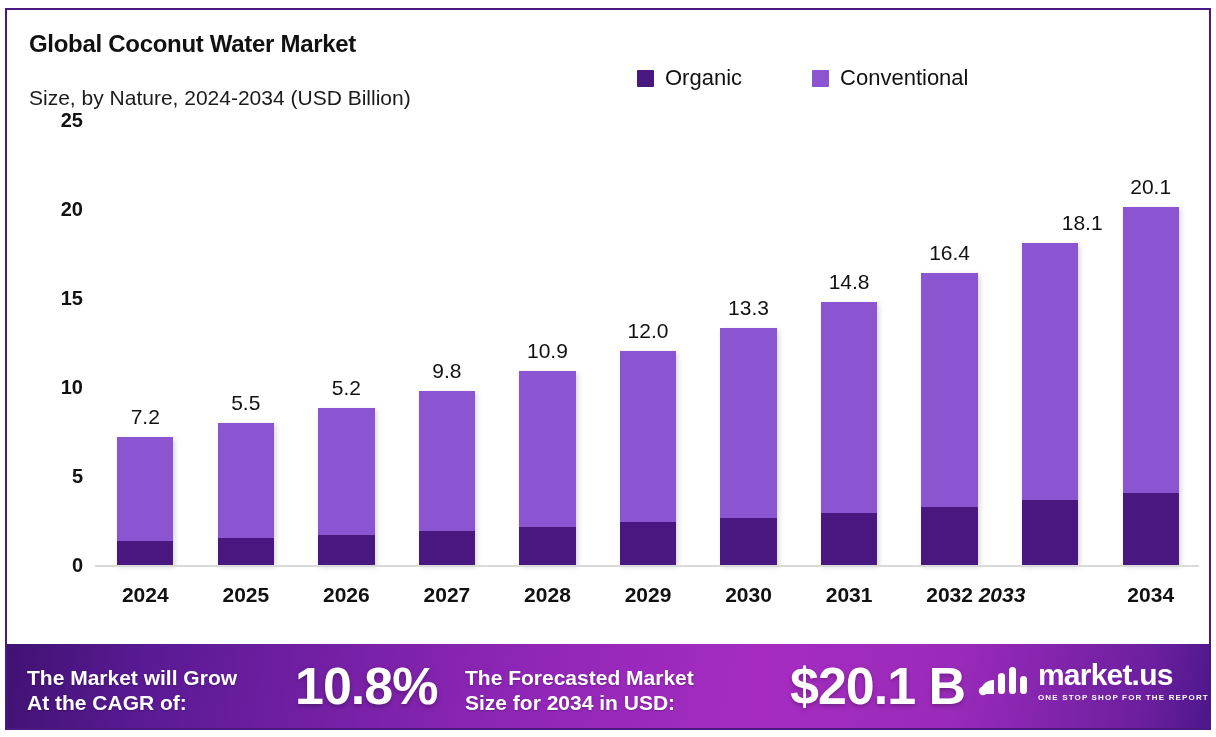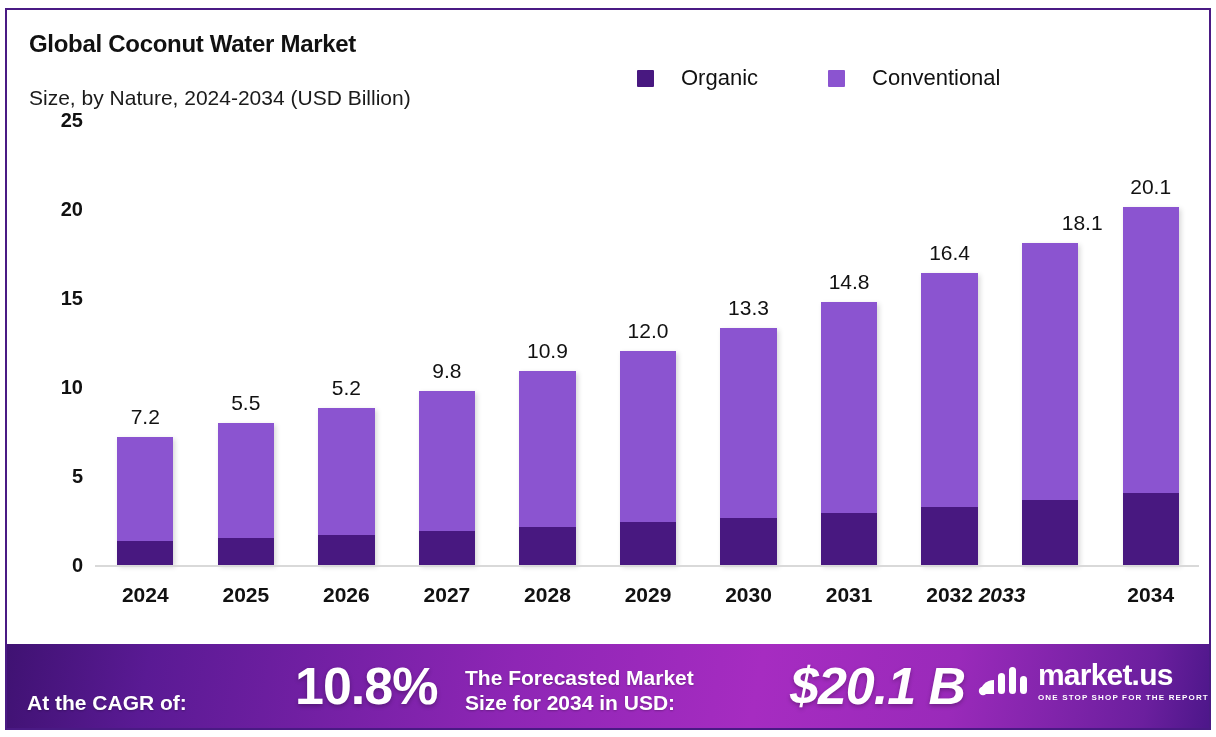--- a/index.html
+++ b/index.html
@@ -43,21 +43,21 @@
   #legend {
     position: absolute;
     left: 630px; top: 55px;
     display: flex;
     align-items: center;
     gap: 70px;
   }
   .legend-item {
     display: flex;
     align-items: center;
-    gap: 27px;
+    gap: 11px;
   }
   .legend-swatch {
     width: 17px; height: 17px;
     display: block;
     border-radius: 1px;
   }
   .legend-label {
     font-size: 22px;
     color: #111111;
     white-space: nowrap;
@@ -160,21 +160,21 @@
     color: #ffffff;
     font-size: 52px;
     font-weight: 700;
     letter-spacing: -1px;
     white-space: nowrap;
     text-shadow: 0 2px 4px rgba(0,0,0,0.28);
   }
   #fb-cagr-label { position: absolute; left: 22px; top: 22px; }
   #fb-cagr-value { position: absolute; left: 290px; top: 12px; }
   #fb-size-label { position: absolute; left: 460px; top: 22px; }
-  #fb-size-value { position: absolute; left: 785px; top: 12px; font-style: italic; }
+  #fb-size-value { position: absolute; left: 785px; top: 12px; }
   #logo {
     position: absolute;
     left: 972px; top: 16px;
     display: flex;
     align-items: center;
     gap: 9px;
   }
   #logo-mark { display: block; }
   #logo-text-wrap { display: flex; flex-direction: column; }
   #logo-name {
@@ -313,21 +313,21 @@
         <div class="xtick" style="left: 653.545px;">2030</div>
         <div class="xtick" style="left: 754.091px;">2031</div>
         <div class="xtick" style="left: 854.636px;">2032</div>
         <div class="xtick" style="left: 907px; font-style: italic;">2033</div>
         <div class="xtick" style="left: 1055.73px;">2034</div>
       </div>
   </div>
 
   <div id="footer">
     <div id="fb-cagr-label" class="fb-label">
-      <br>
+      <span>The Market will Grow</span><br>
       <span>At the CAGR of:</span>
     </div>
     <div id="fb-cagr-value" class="fb-big">10.8%</div>
 
     <div id="fb-size-label" class="fb-label">
       <span>The Forecasted Market</span><br>
       <span>Size for 2034 in USD:</span>
     </div>
     <div id="fb-size-value" class="fb-big">$20.1 B</div>
 

